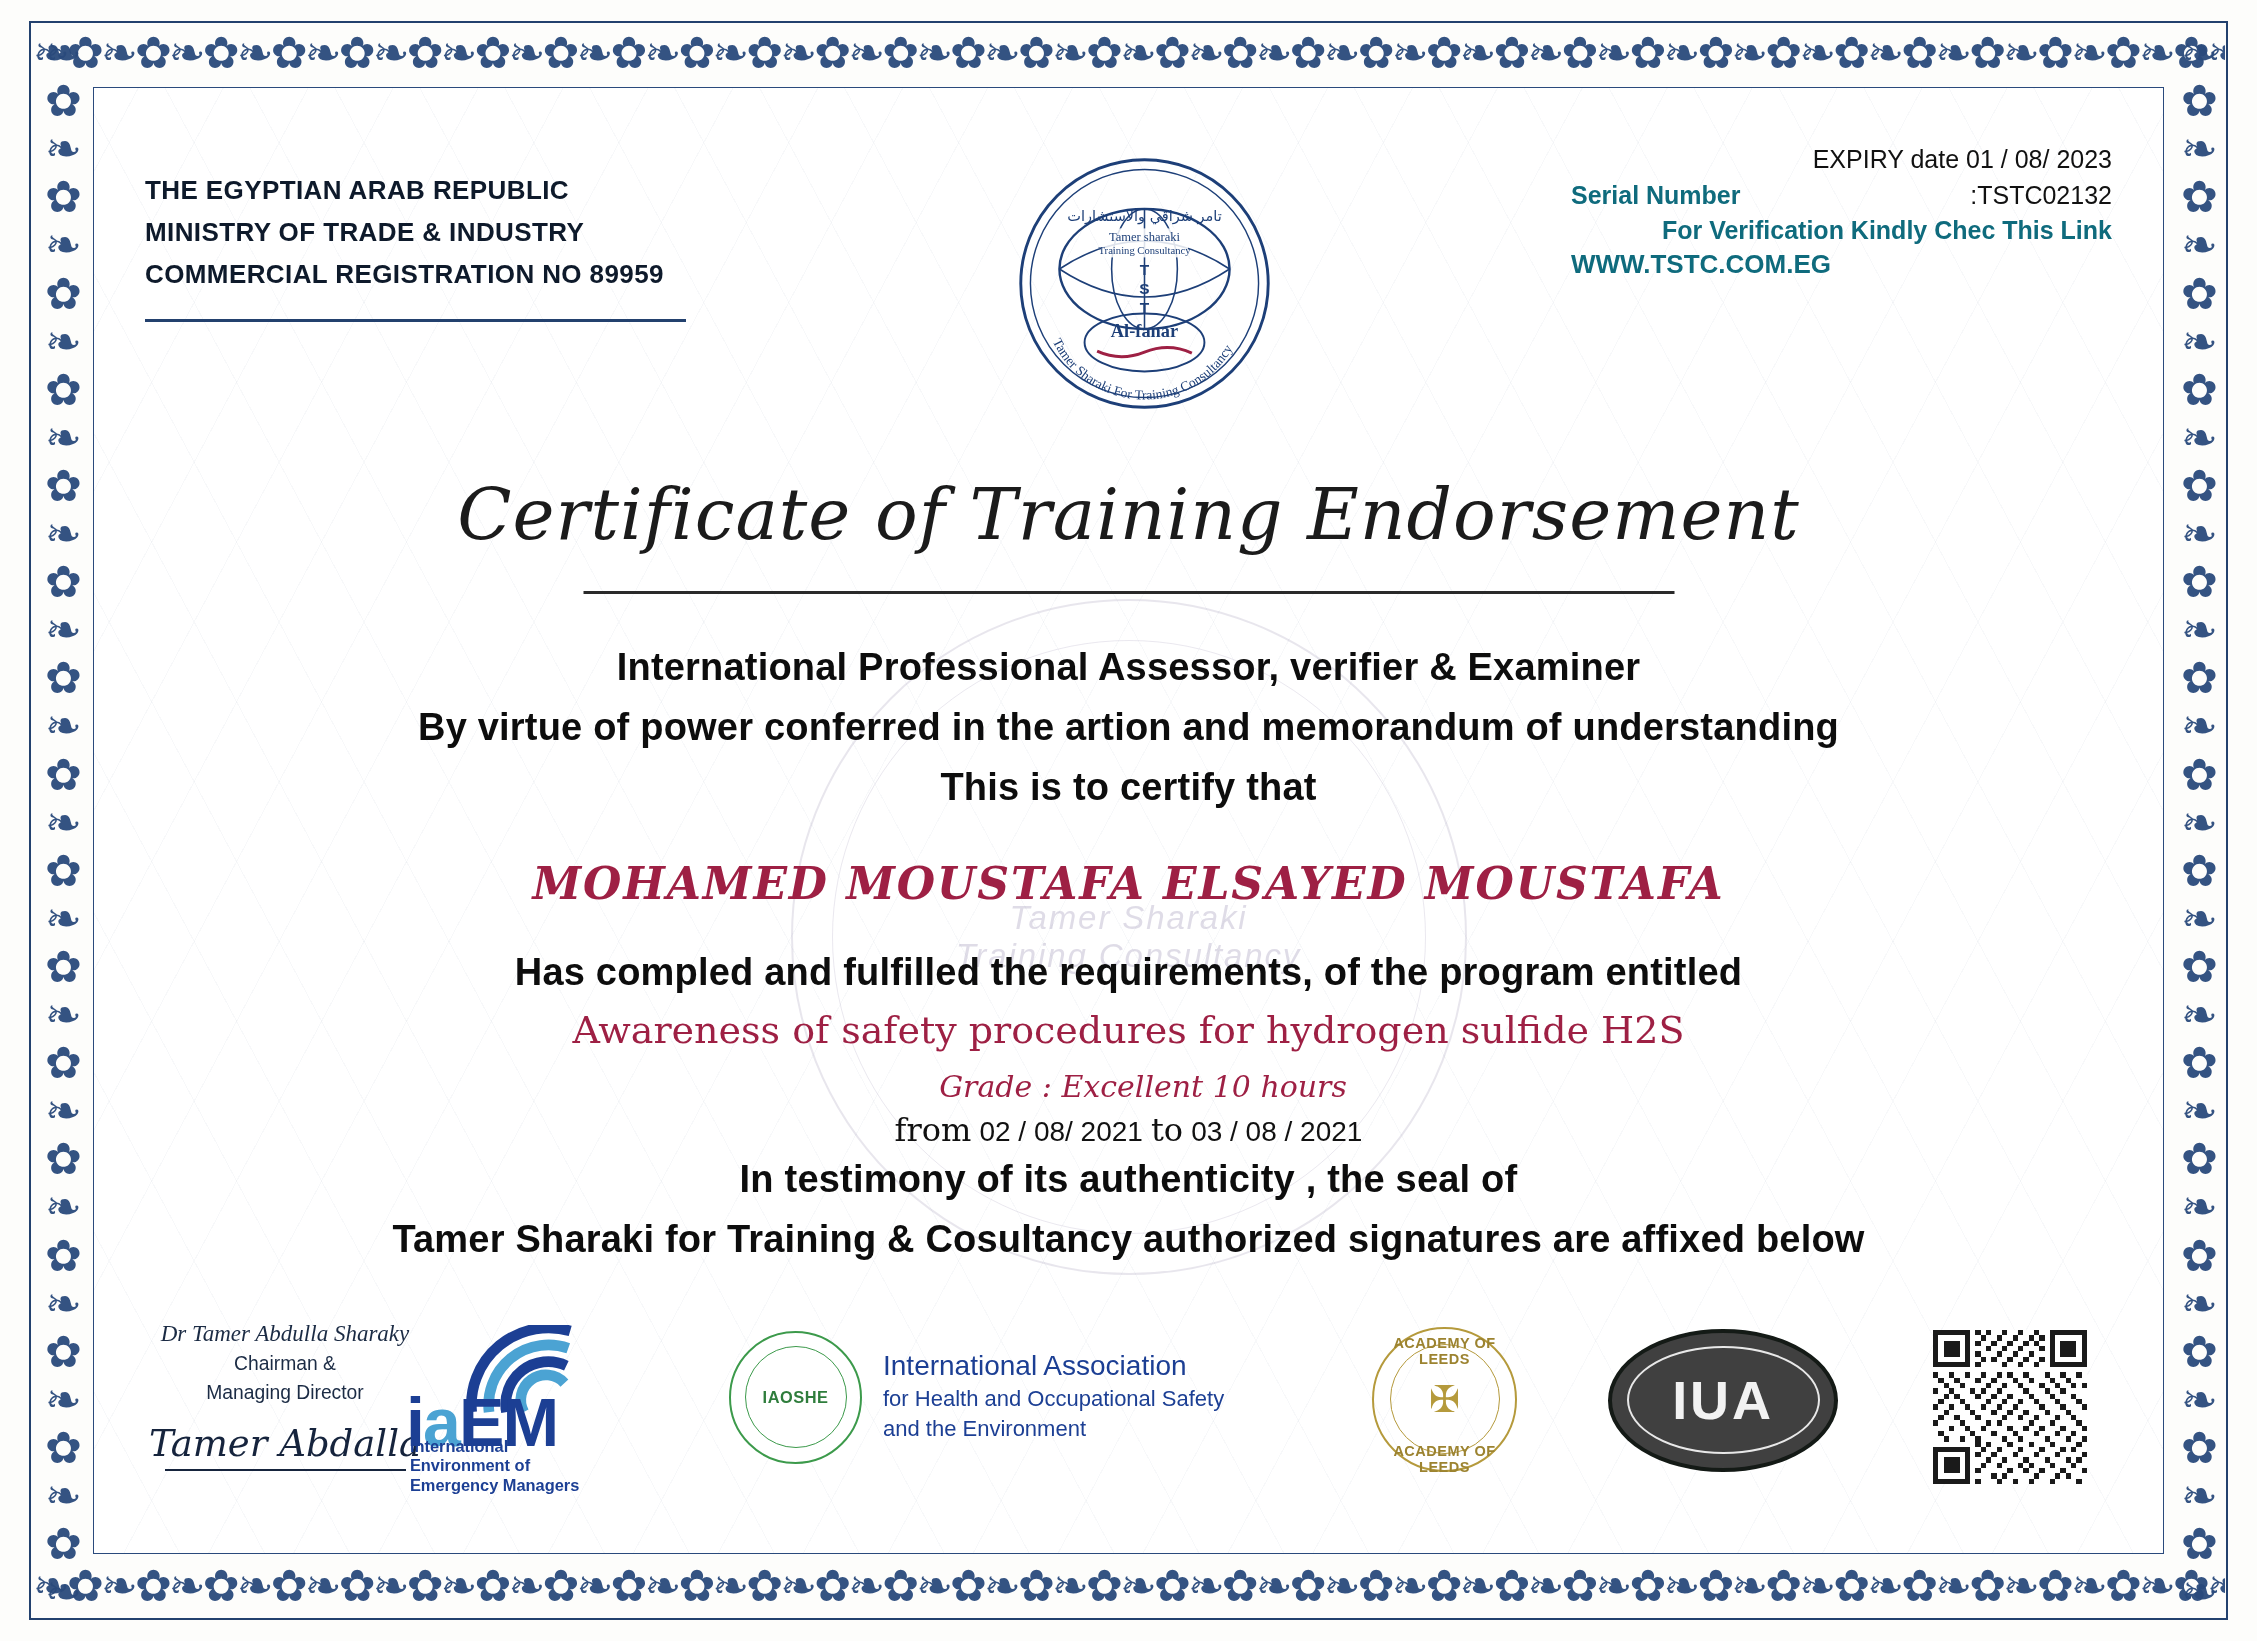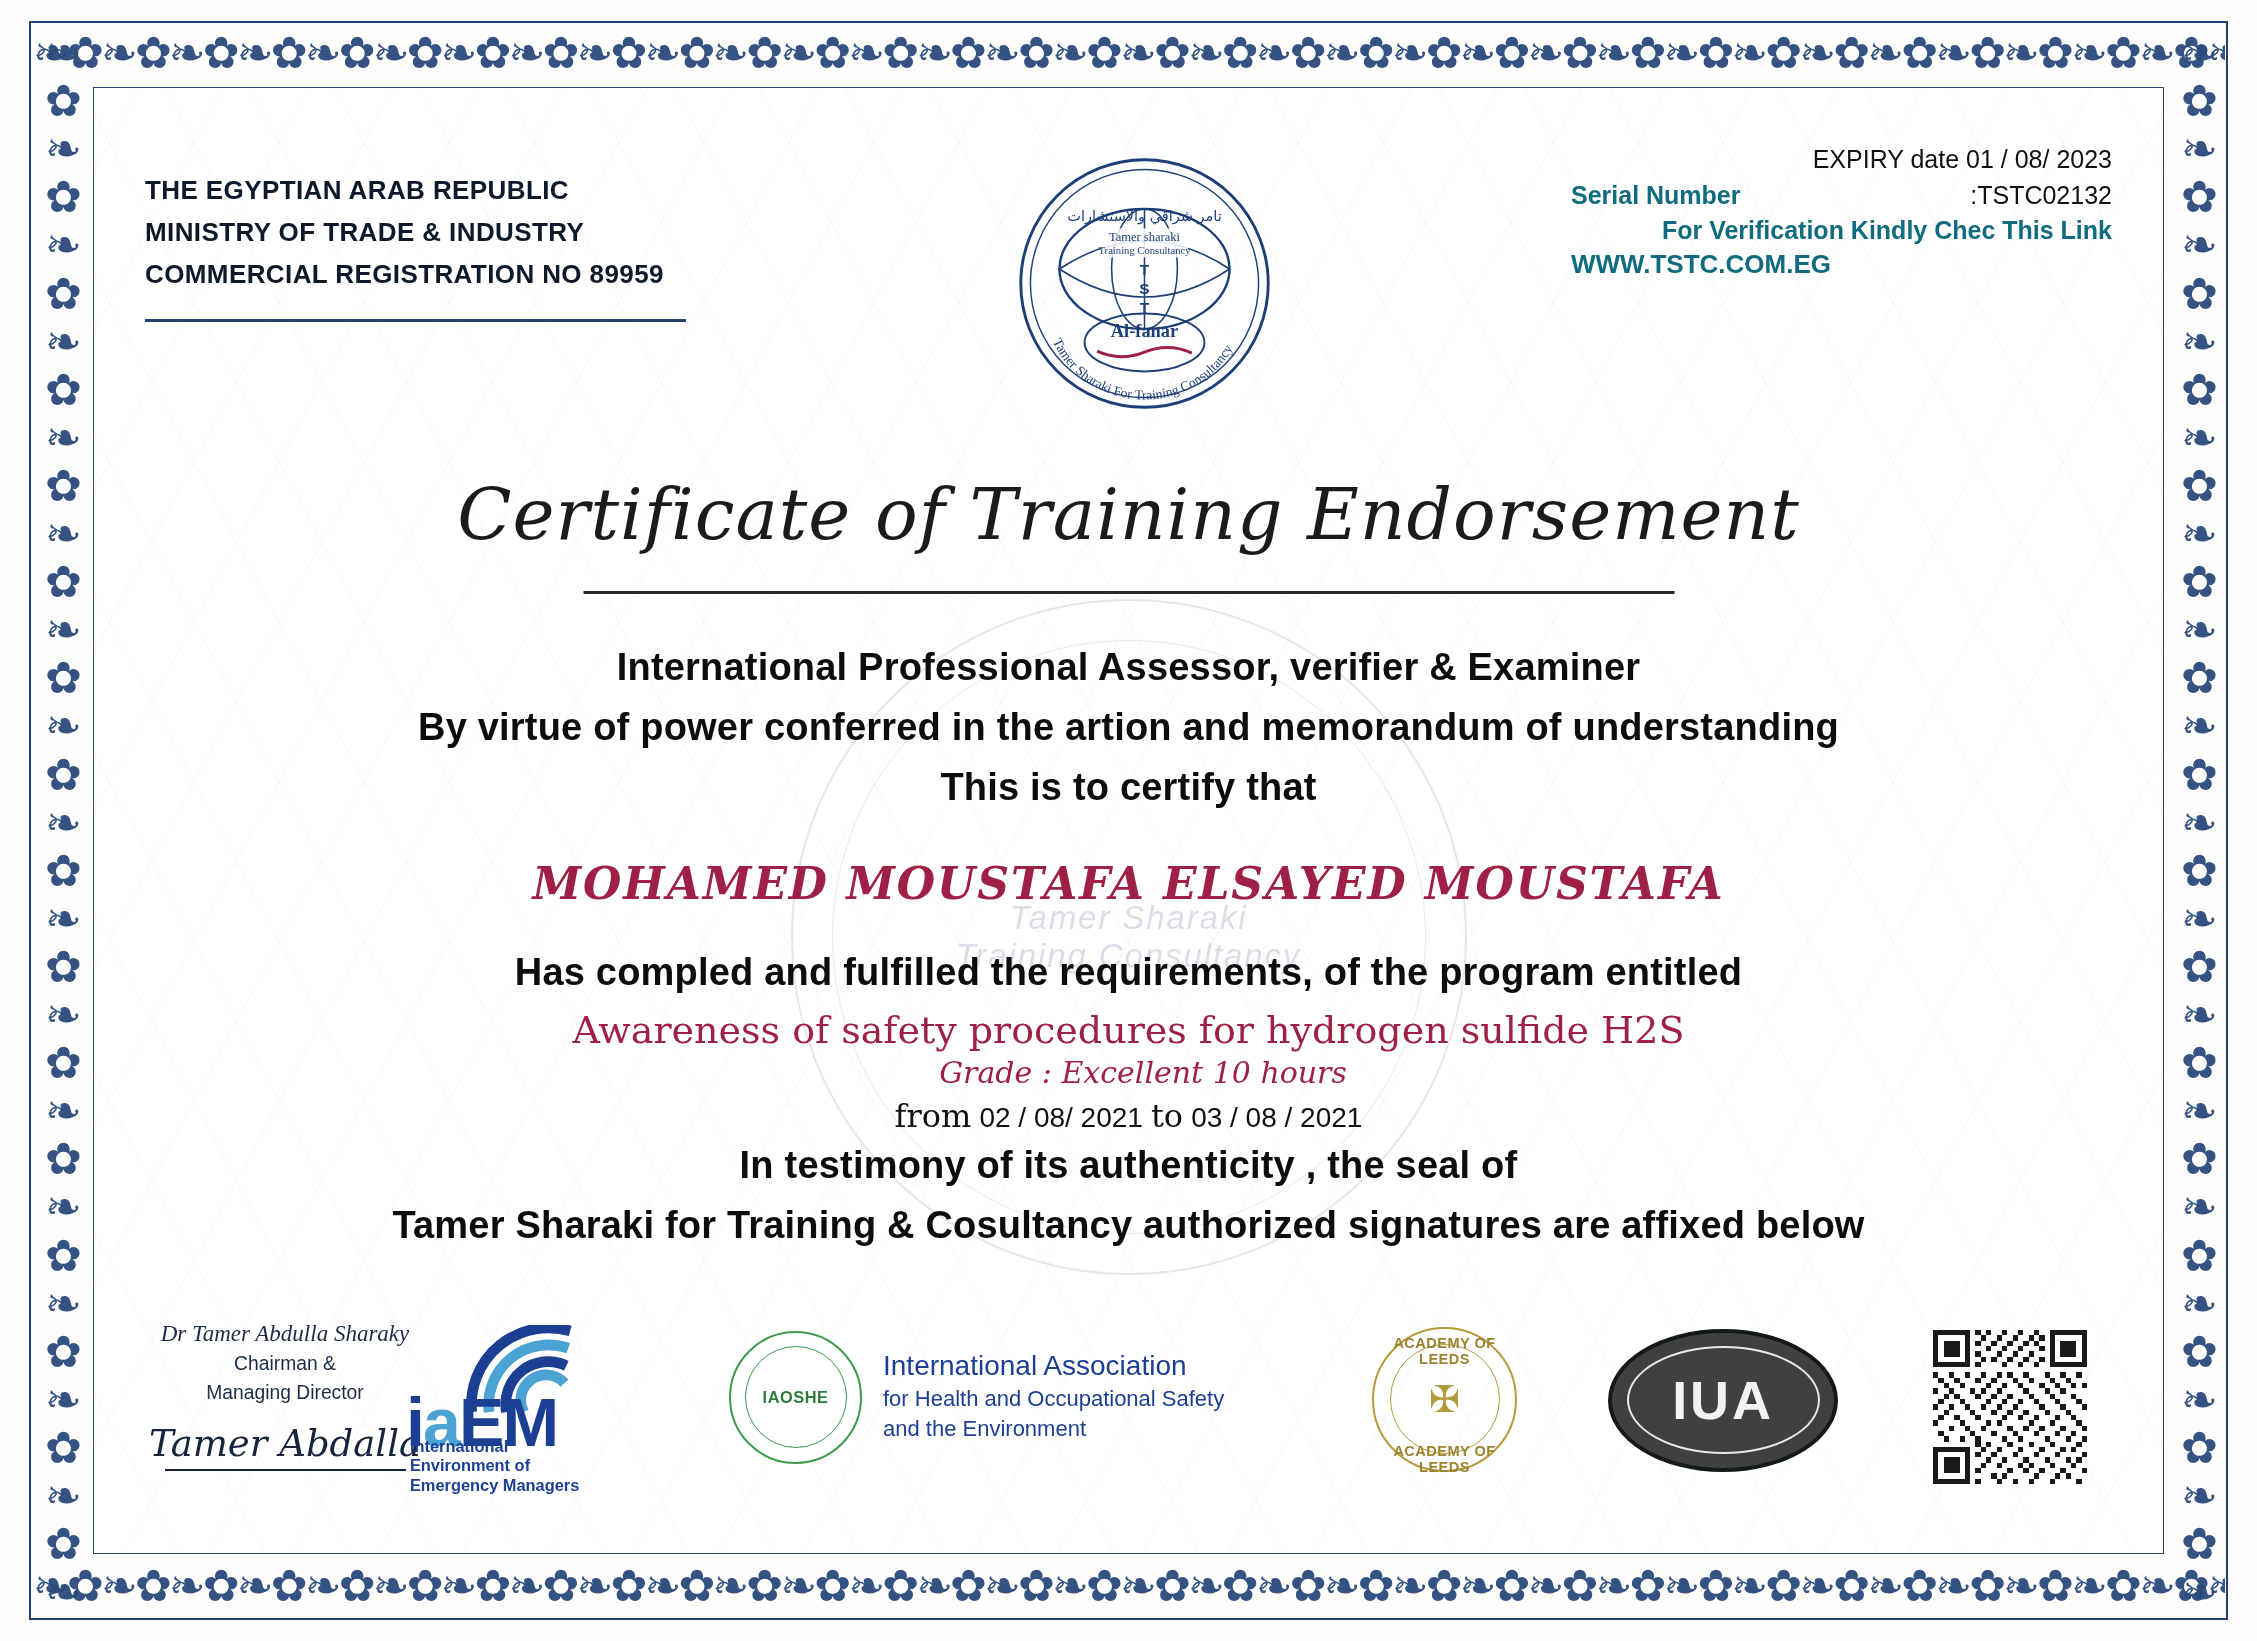--- a/index.html
+++ b/index.html
@@ -215,21 +215,21 @@
     font-family: "DejaVu Serif", serif;
     font-size: 38px;
     color: #9e2044;
     margin-top: 5.8px;
   }
   .grade {
     font-family: "DejaVu Serif", serif;
     font-style: italic;
     font-size: 30px;
     color: #9e2044;
-    margin-top: 3px;
+    margin-top: 17px;
     padding-left: 29px;
   }
   .daterow {
     font-size: 29px;
     color: #111;
     margin-top: 7.7px;
   }
   .daterow .kw {
     font-family: "DejaVu Serif", serif;
     font-size: 32px;

